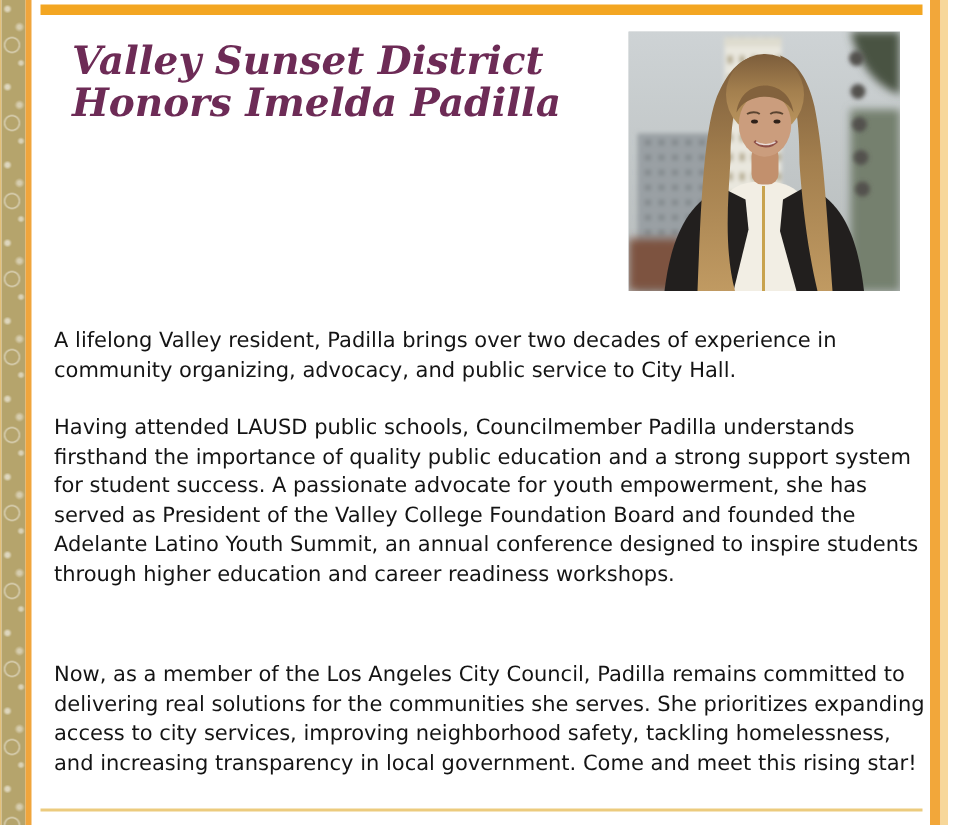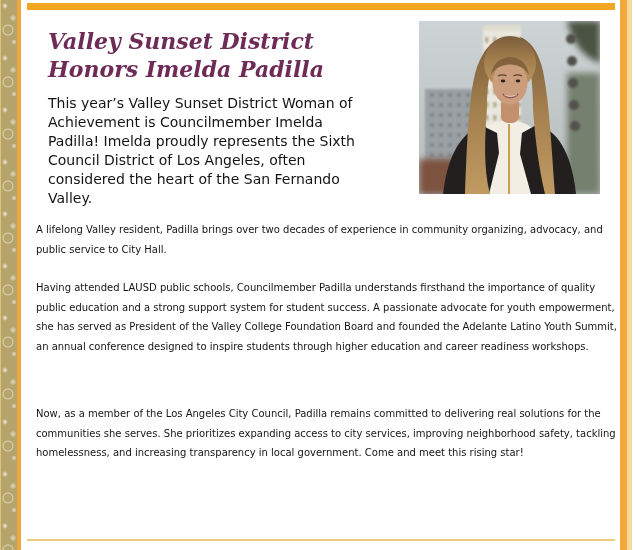--- a/index.html
+++ b/index.html
@@ -29,54 +29,53 @@
 
   .top-rule{position:absolute;left:27px;top:3px;width:588px;height:7px;background:#f3a622;}
   .bottom-rule{position:absolute;left:27px;top:539px;width:588px;height:2px;background:#eccb7e;}
 
   
   .content{position:absolute;left:27px;top:10px;width:593px;color:#141414;}
   .top-section{position:relative;min-height:196px;padding:17px 0 0 21px;box-sizing:border-box;}
   .article-title{
     font-family:"DejaVu Serif","Liberation Serif",serif;
     font-style:italic;font-weight:bold;
-    font-size:22px;line-height:28px;color:#6d2b56;
+    font-size:26px;line-height:28px;color:#6d2b56;
     width:330px;margin:0;
   }
   .intro-paragraph{
     margin:11px 0 0 0;width:322px;
     font-size:14px;line-height:19px;
   }
   .portrait-photo{
     position:absolute;left:392px;top:11px;width:181px;height:173px;
     overflow:hidden;background:#c2c7c9;
   }
   .body-text{padding:12px 8px 0 9px;}
-  .body-text p{margin:0 0 19px 0;width:582px;font-size:10px;line-height:19.5px;}
+  .body-text p{margin:0 0 19px 0;width:582px;font-size:14px;line-height:19.5px;}
   .body-text p.gap-large{margin-bottom:48px;}
 </style>
 </head>
 <body>
 
 <div class="left-border">
   <div class="left-edge-line"></div>
   <div class="ornament-band"></div>
   <div class="left-gold-line"></div>
 </div>
 <div class="right-border">
   <div class="right-gold-band"></div>
   <div class="right-pale-band"></div>
 </div>
 <div class="top-rule"></div>
 <div class="bottom-rule"></div>
 
 <div class="content">
   <div class="top-section">
     <h1 class="article-title">Valley Sunset District Honors Imelda Padilla</h1>
-    <p class="intro-paragraph">This year’s Valley Sunset District Woman of Achievement is Councilmember Imelda Padilla! Imelda proudly represents the Sixth Council District of Los Angeles, often considered the heart of the San Fernando Valley.</p>
 
     <div class="portrait-photo">
       <svg width="181" height="173" viewBox="0 0 181 173">
         <defs>
           <linearGradient id="sky" x1="0" y1="0" x2="0" y2="1">
             <stop offset="0" stop-color="#ced3d5"></stop>
               <stop offset="1" stop-color="#b6bbbb"></stop>
           </linearGradient>
           <linearGradient id="hairg" x1="0" y1="0" x2="0" y2="1">
             <stop offset="0" stop-color="#7c5d3b"></stop>

